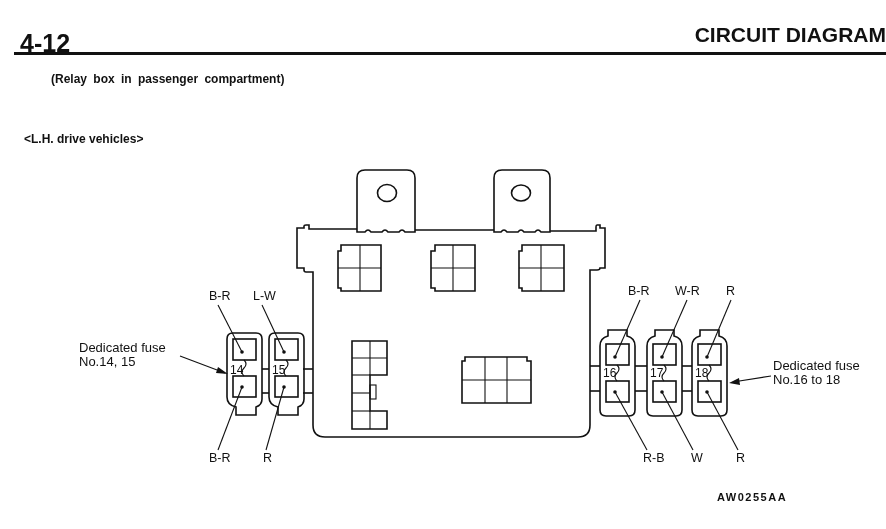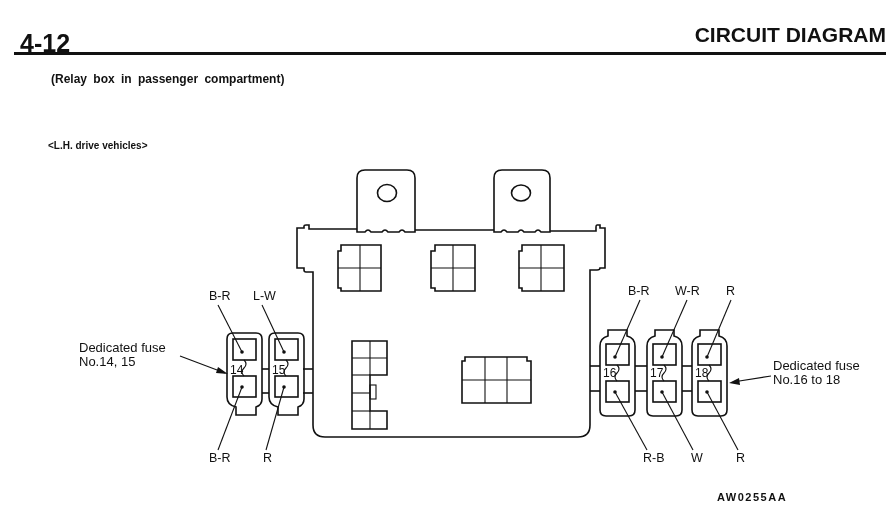--- a/index.html
+++ b/index.html
@@ -2,21 +2,21 @@
 <html><head>
 <meta charset="utf-8">
 <style>
   html, body { margin: 0; padding: 0; background: #ffffff; }
   body { width: 886px; height: 529px; position: relative; overflow: hidden;
          font-family: "Liberation Sans", sans-serif; color: #111; }
   .page-num { position: absolute; left: 20px; top: 29px; font-size: 25px; font-weight: bold; letter-spacing: 0px; }
   .page-title { position: absolute; left: 0; width: 886px; top: 23px; text-align: right; font-size: 21px; font-weight: bold; padding-left: 40px; box-sizing: border-box; }
   .rule { position: absolute; left: 14px; right: 0; top: 52px; height: 3px; background: #111; }
   .subtitle { position: absolute; left: 15px; top: 72px; font-size: 12px; font-weight: bold; word-spacing: 3px; margin-left: 36px; }
-  .variant { position: absolute; left: 24px; top: 140px; font-size: 10px; font-weight: bold; margin-left: 24px; }
+  .variant { position: absolute; left: 24px; top: 132px; font-size: 12px; font-weight: bold; }
   svg.diagram { position: absolute; left: 0; top: 0; }
   svg.diagram text { font-family: "Liberation Sans", sans-serif; fill: #111; }
   .lbl { font-size: 12.5px; }
   .callout { font-size: 13px; }
   .num { font-size: 12px; }
   .code { position: absolute; left: 717px; top: 491px; font-size: 11px; font-weight: bold; letter-spacing: 1.5px; }
   .ln { stroke: #111; stroke-width: 1.6; fill: none; }
   .thin { stroke: #111; stroke-width: 1.1; fill: none; }
 </style>
 </head>

